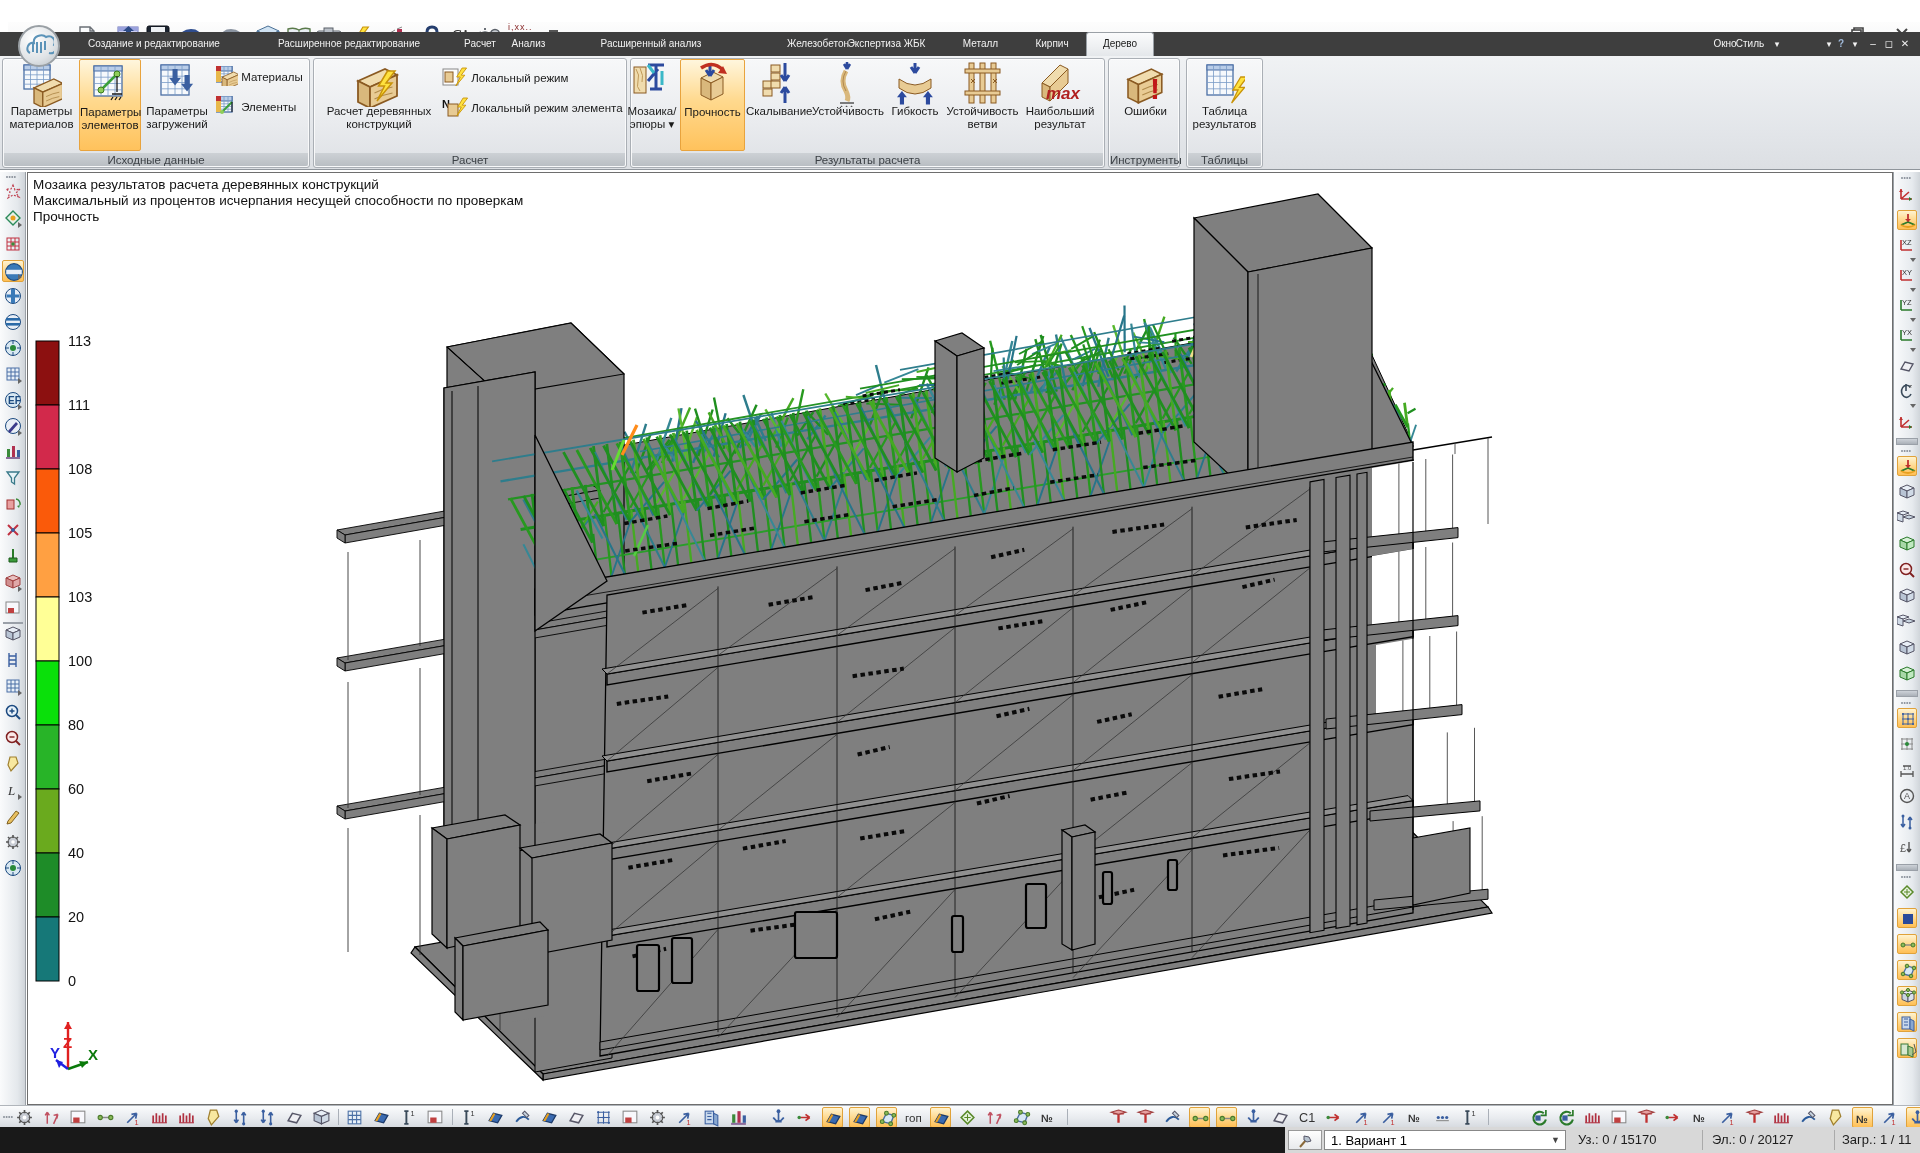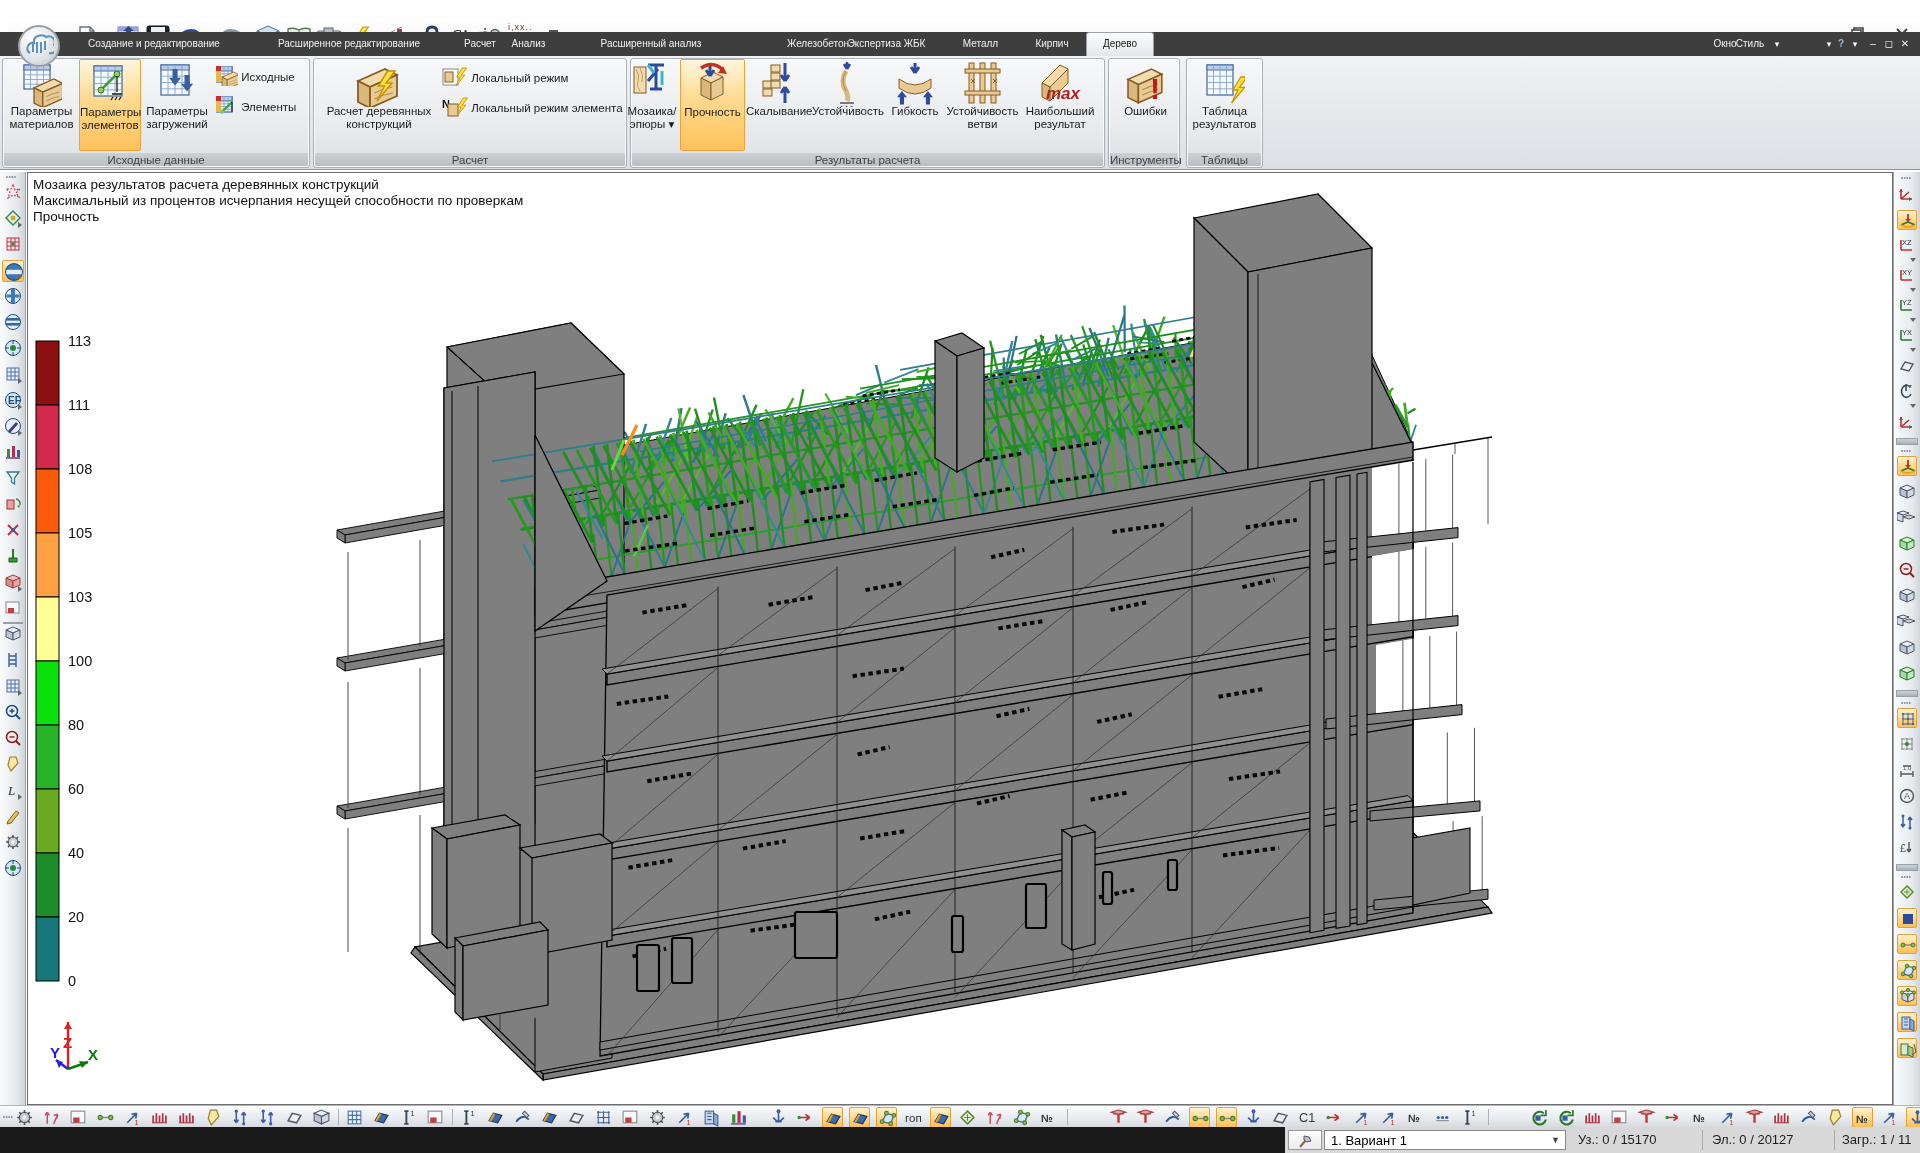--- a/index.html
+++ b/index.html
@@ -219,21 +219,21 @@
           <line x1="0" y1="13.2" x2="16" y2="13.2" stroke="#7a9cc6" stroke-width="0.8"></line>
         </g>
         <rect x="0" y="0" width="5" height="16" fill="#e8b84a"></rect>
         <rect x="0" y="0" width="5" height="5" fill="#c03030"></rect>
         <g transform="translate(6,6) scale(0.65) rotate(0)">
           <polygon points="0,8 18,0 26,4 8,12" fill="#f0dcae" stroke="#8a5a22" stroke-width="1.2"></polygon>
           <polygon points="0,8 8,12 8,26 0,22" fill="#d9b87c" stroke="#8a5a22" stroke-width="1.2"></polygon>
           <polygon points="8,12 26,4 26,18 8,26" fill="#e8cb94" stroke="#8a5a22" stroke-width="1.2"></polygon>
           <path d="M11,16 q6,-3 12,-4 M11,20 q6,-3 12,-4" stroke="#b08a4a" fill="none" stroke-width="0.8"></path>
         </g>
-      </svg> <span style="position:relative;top:-5px">Исходные</span></div>
+      </svg> <span style="position:relative;top:-5px">Материалы</span></div>
     <div class="rsmall" style="left:216px;top:40px"><svg width="22" height="20" viewBox="0 0 22 20">
         <g transform="translate(0,0)">
           <rect x="0" y="0" width="16" height="16" fill="#f6f9fc" stroke="#4a6fa5" stroke-width="1.3"></rect>
           <rect x="0" y="0" width="16" height="5" fill="#b9cde8" stroke="#4a6fa5" stroke-width="1"></rect>
           <line x1="4.0" y1="0" x2="4.0" y2="16" stroke="#7a9cc6" stroke-width="0.8"></line>
           <line x1="8.0" y1="0" x2="8.0" y2="16" stroke="#7a9cc6" stroke-width="0.8"></line>
           <line x1="12.0" y1="0" x2="12.0" y2="16" stroke="#7a9cc6" stroke-width="0.8"></line>
           <line x1="0" y1="7.8" x2="16" y2="7.8" stroke="#7a9cc6" stroke-width="0.8"></line>
           <line x1="0" y1="10.5" x2="16" y2="10.5" stroke="#7a9cc6" stroke-width="0.8"></line>
           <line x1="0" y1="13.2" x2="16" y2="13.2" stroke="#7a9cc6" stroke-width="0.8"></line>

